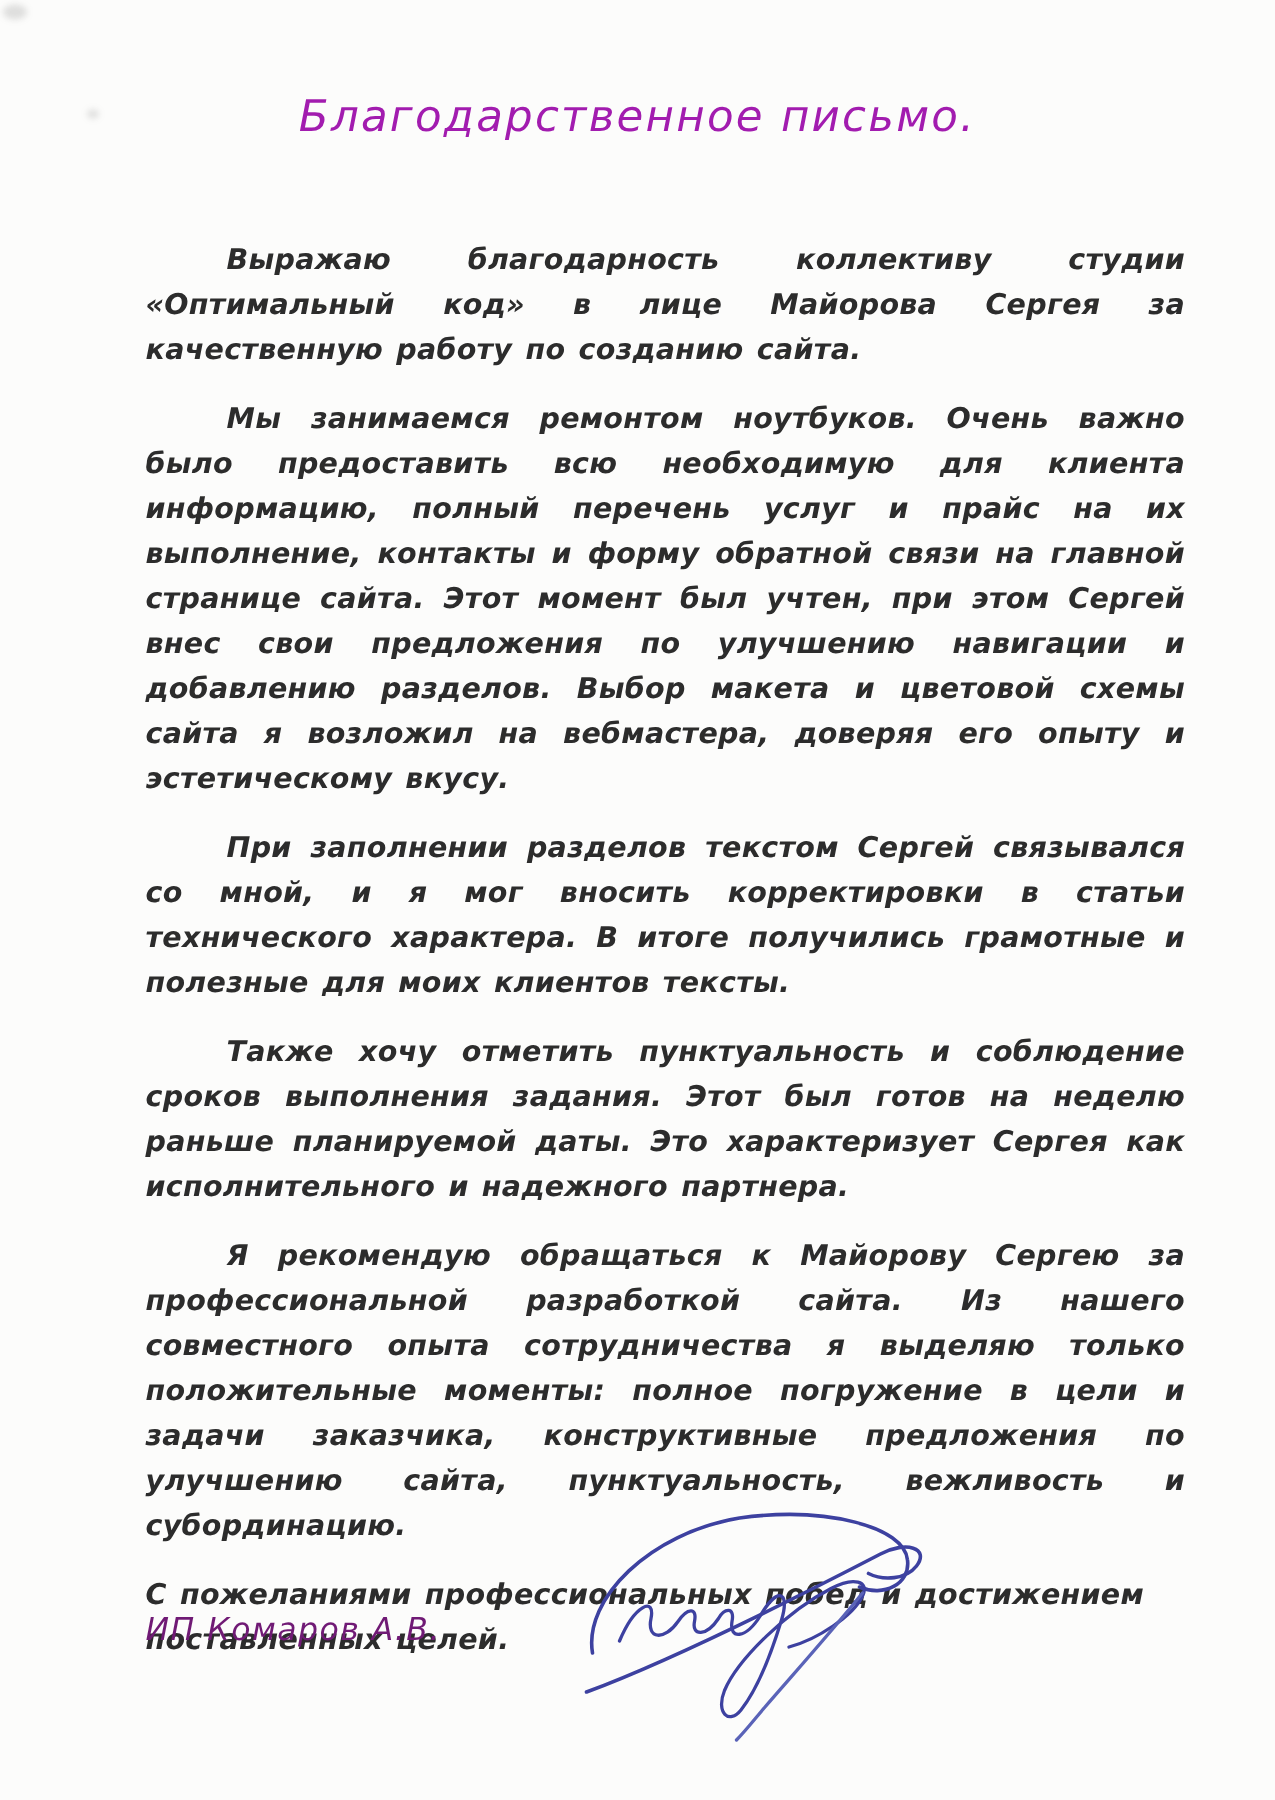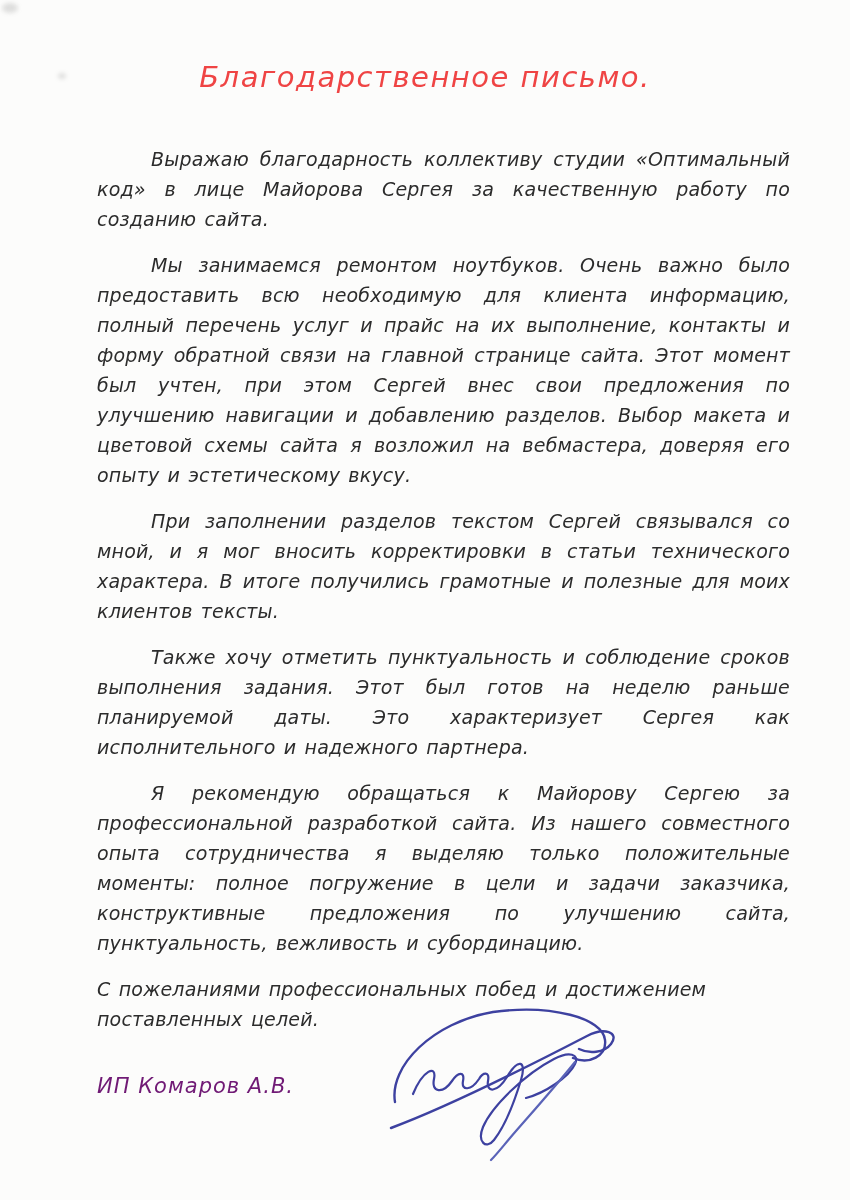--- a/index.html
+++ b/index.html
@@ -26,24 +26,25 @@
     filter: blur(2px);
   }
   .smudge-1 { left: 2px; top: 3px; width: 16px; height: 10px; }
   .smudge-2 { left: 58px; top: 73px; width: 8px; height: 6px; }
   .title {
     margin: 60px 0 0 0;
     text-align: center;
     font-size: 29px;
     font-weight: normal;
     letter-spacing: 1.5px;
-    color: #ef4444;
+    color: #a21caf;
   }
   .content {
-    margin: 50px 60px 0 97px;
+    margin: 64px 60px 0 97px;
+    font-weight: bold;
   }
   p.para {
     font-size: 19px;
     line-height: 30px;
     text-align: justify;
     text-indent: 54px;
     word-spacing: 2px;
     letter-spacing: 0.2px;
     margin: 0 0 16px 0;
   }

